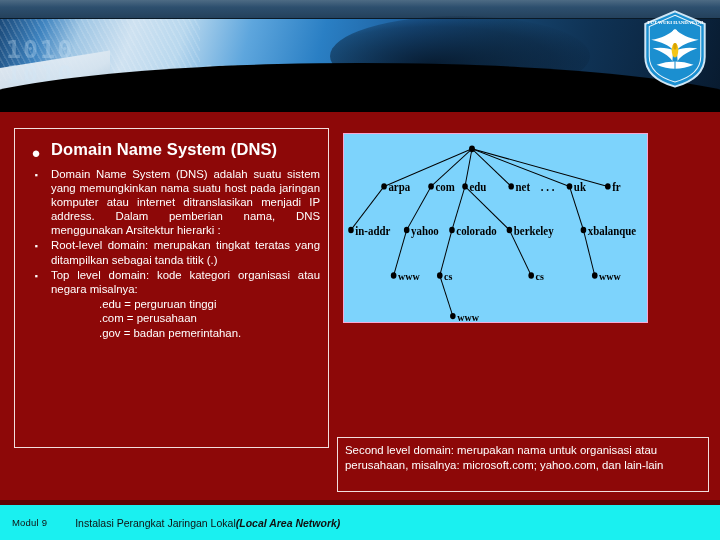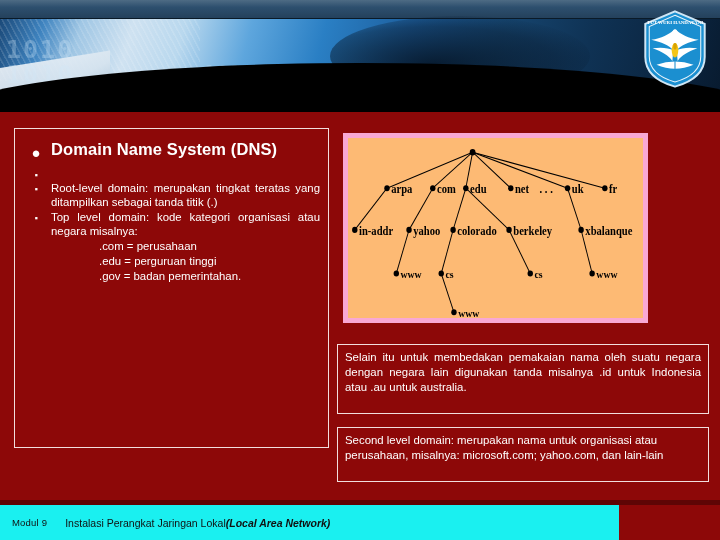--- a/index.html
+++ b/index.html
@@ -114,47 +114,47 @@
     -moz-hyphens: none;
   }
   .sub-line {
     color: #ffffff; font-size: 11.4px; line-height: 14.6px;
     margin-left: 78px;
   }
 
   
   #diagram-box {
     left: 343px; top: 21px; width: 305px; height: 190px;
-    background: #fdba74; border: 5px solid #f9a8d4; overflow: hidden;
+    background: #7dd3fc; border: 1px solid #f9a8d4; overflow: hidden;
   }
   #diagram-svg { display: block; width: 100%; height: 100%; }
   .nd-label {
     font-family: "Liberation Serif", serif;
     font-weight: bold; font-size: 12.5px; fill: #000;
   }
   .nd-label.sm { font-size: 11.5px; }
 
   
   #right-box-1 { left: 337px; top: 232px; width: 372px; height: 70px; padding: 5px 7px; }
-  #right-box-2 { left: 337px; top: 315px; width: 372px; height: 55px; padding: 5px 7px; }
+  #right-box-2 { left: 337px; top: 325px; width: 372px; height: 55px; padding: 5px 7px; }
   .rb-txt { color: #ffffff; font-size: 11.4px; line-height: 15px; text-align: justify; }
   .rb-txt.last { text-align: left; }
 
   
   #footer {
-    position: absolute; left: 0; top: 505px; width: 619px; height: 35px;
+    position: absolute; left: 0; top: 505px; width: 720px; height: 35px;
     background: #1af0f0;
     display: flex; align-items: center;
   }
   .ft-modul {
     color: #111; font-size: 9.5px; margin-left: 12px; letter-spacing: .2px;
     white-space: nowrap;
   }
   .ft-title {
-    color: #111; font-size: 10.5px; margin-left: 18px; white-space: nowrap;
+    color: #111; font-size: 10.5px; margin-left: 28px; white-space: nowrap;
   }
   .ft-title .ital { font-style: italic; font-weight: bold; }
   
   .ft-shadow {
     position: absolute; left: 0; top: 500px; width: 720px; height: 5px;
     background: #5e0505;
   }
 </style>
 </head>
 <body>
@@ -192,34 +192,35 @@
 
     <div class="wbox" id="left-panel">
 
       <div class="bullet-row title-row">
         <span class="b-dot">●</span>
         <span class="title-txt">Domain Name System (DNS)</span>
       </div>
 
       <div class="bullet-row body-row">
         <span class="b-dot">▪</span>
+        <span class="body-txt">Domain Name System (DNS) adalah suatu sistem yang memungkinkan nama suatu host pada jaringan komputer atau internet ditranslasikan menjadi IP address. Dalam pemberian nama, DNS menggunakan Arsitektur hierarki :</span>
       </div>
 
       <div class="bullet-row body-row">
         <span class="b-dot">▪</span>
         <span class="body-txt">Root-level domain: merupakan tingkat teratas yang ditampilkan sebagai tanda titik (.)</span>
       </div>
 
       <div class="bullet-row body-row">
         <span class="b-dot">▪</span>
         <span class="body-txt">Top level domain: kode kategori organisasi atau negara misalnya:</span>
       </div>
 
+      <div class="sub-line">.edu = perguruan tinggi</div>
       <div class="sub-line">.com = perusahaan</div>
-      <div class="sub-line">.edu = perguruan tinggi</div>
       <div class="sub-line">.gov = badan pemerintahan.</div>
     </div>
 
     <div class="wbox" id="diagram-box">
       <svg id="diagram-svg" viewBox="0 0 348 190" preserveAspectRatio="none">
         <g stroke="#000" stroke-width="1.1" fill="none">
 
           <line x1="147" y1="15" x2="46" y2="53"></line>
           <line x1="147" y1="15" x2="100" y2="53"></line>
           <line x1="147" y1="15" x2="139" y2="53"></line>
@@ -283,23 +284,20 @@
           <text class="nd-label sm" x="62" y="148">www</text>
           <text class="nd-label sm" x="115" y="148">cs</text>
           <text class="nd-label sm" x="220" y="148">cs</text>
           <text class="nd-label sm" x="293" y="148">www</text>
 
           <text class="nd-label sm" x="130" y="189">www</text>
         </g>
       </svg>
     </div>
 
-    <div class="wbox" id="right-box-1">
-      <div class="rb-txt">Selain itu untuk membedakan pemakaian nama oleh suatu negara dengan negara lain digunakan tanda misalnya .id untuk Indonesia atau .au untuk australia.</div>
-    </div>
 
     <div class="wbox" id="right-box-2">
       <div class="rb-txt last">Second level domain: merupakan nama untuk organisasi atau perusahaan, misalnya: microsoft.com; yahoo.com, dan lain-lain</div>
     </div>
   </div>
 
   <div class="ft-shadow"></div>
   <div id="footer">
     <span class="ft-modul">Modul 9</span>
     <span class="ft-title"><span>Instalasi Perangkat Jaringan Lokal</span><span class="ital">(Local Area Network)</span></span>

